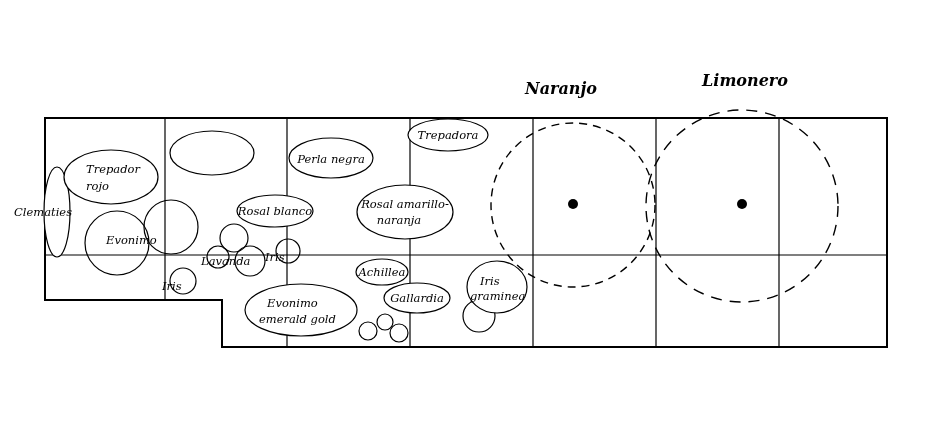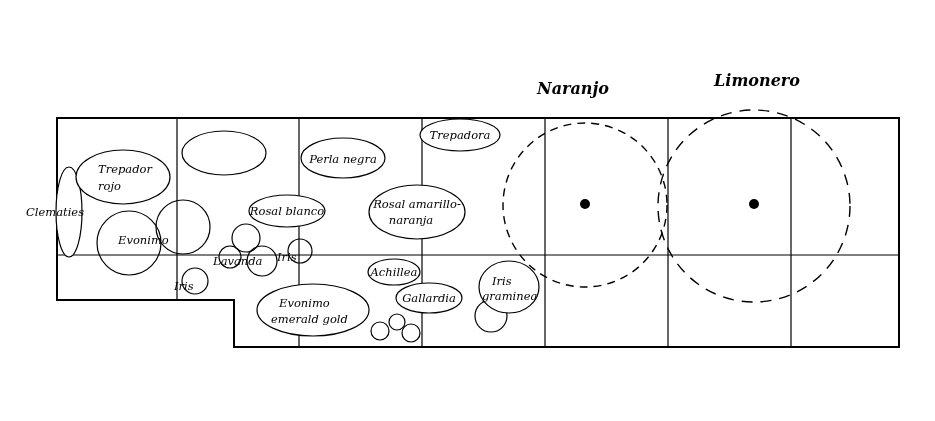--- a/index.html
+++ b/index.html
@@ -1,17 +1,17 @@
 <!DOCTYPE html>
 <html style="--ink: #000000; --background: #ffffff;"><head>
 <meta charset="utf-8">
 <style>
   :root { --ink:#000000; --background:#ffffff; }
   html, body { margin:0; padding:0; background:var(--background); }
-  .stage { width:906px; height:421px; position:relative; background:var(--background); overflow:hidden;padding-left:12px; }
+  .stage { width:906px; height:421px; position:relative; background:var(--background); overflow:hidden; }
   svg { display:block; }
   .shape      { fill:var(--background); stroke:var(--ink); stroke-width:1.2; }
   .shape-open { fill:none; stroke:var(--ink); stroke-width:1.2; }
   .outline    { fill:none; stroke:var(--ink); stroke-width:2; }
   .grid       { stroke:var(--ink); stroke-width:1.2; }
   .canopy     { fill:none; stroke:var(--ink); stroke-width:1.4; }
   .trunk      { fill:var(--ink); }
   .plant-label { font-family:"DejaVu Serif", serif; font-style:italic; font-size:11.5px; fill:var(--ink); }
   .tree-label  { font-family:"DejaVu Serif", serif; font-style:italic; font-weight:bold; font-size:16px; fill:var(--ink); }
   .mid { text-anchor:middle; }

